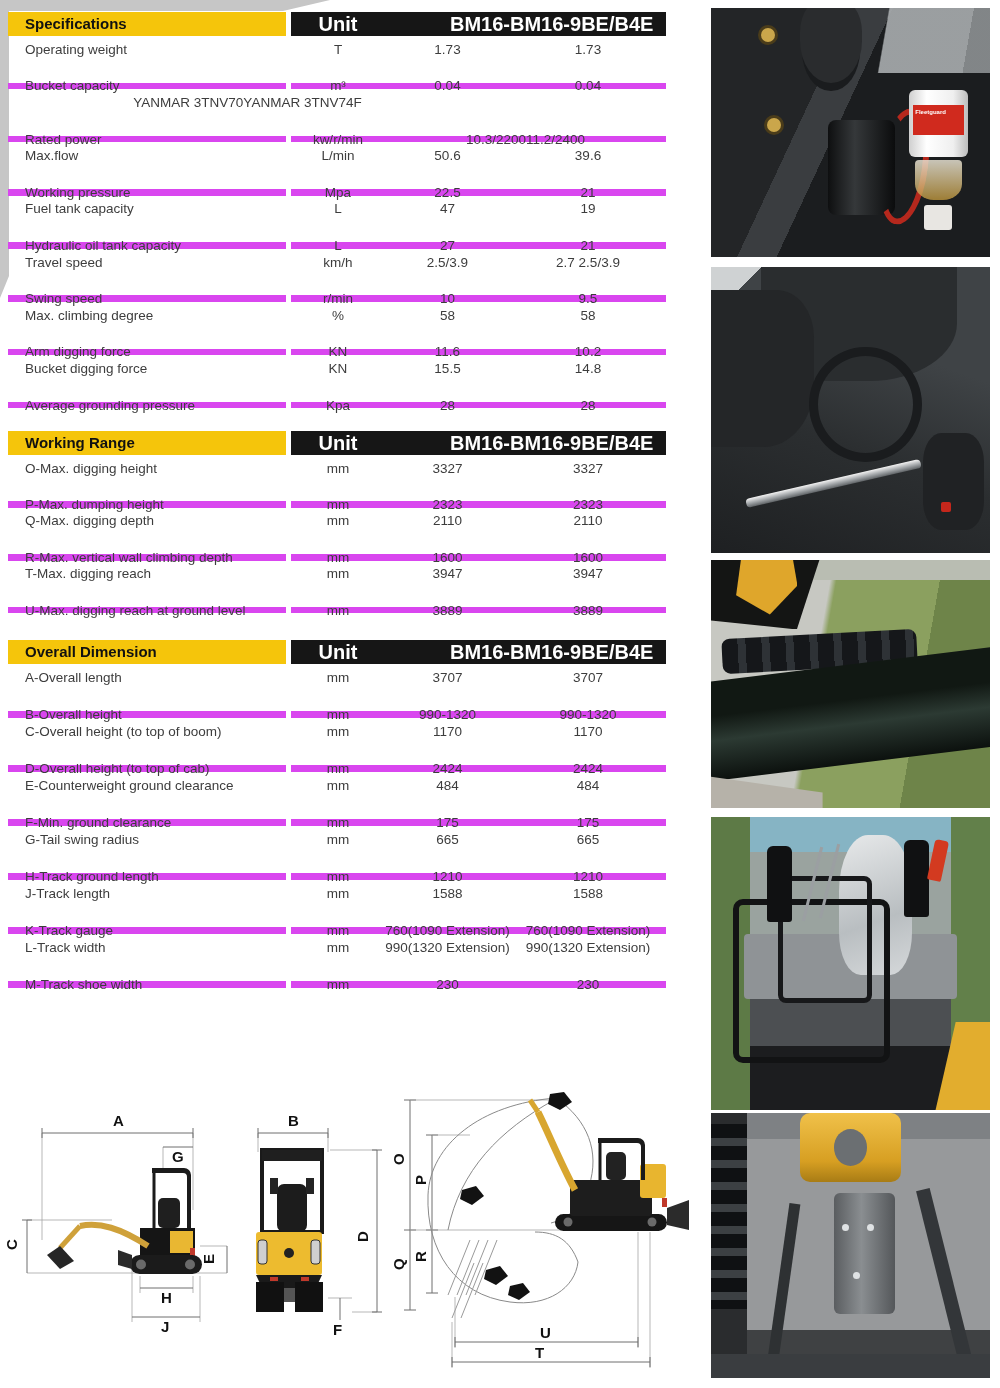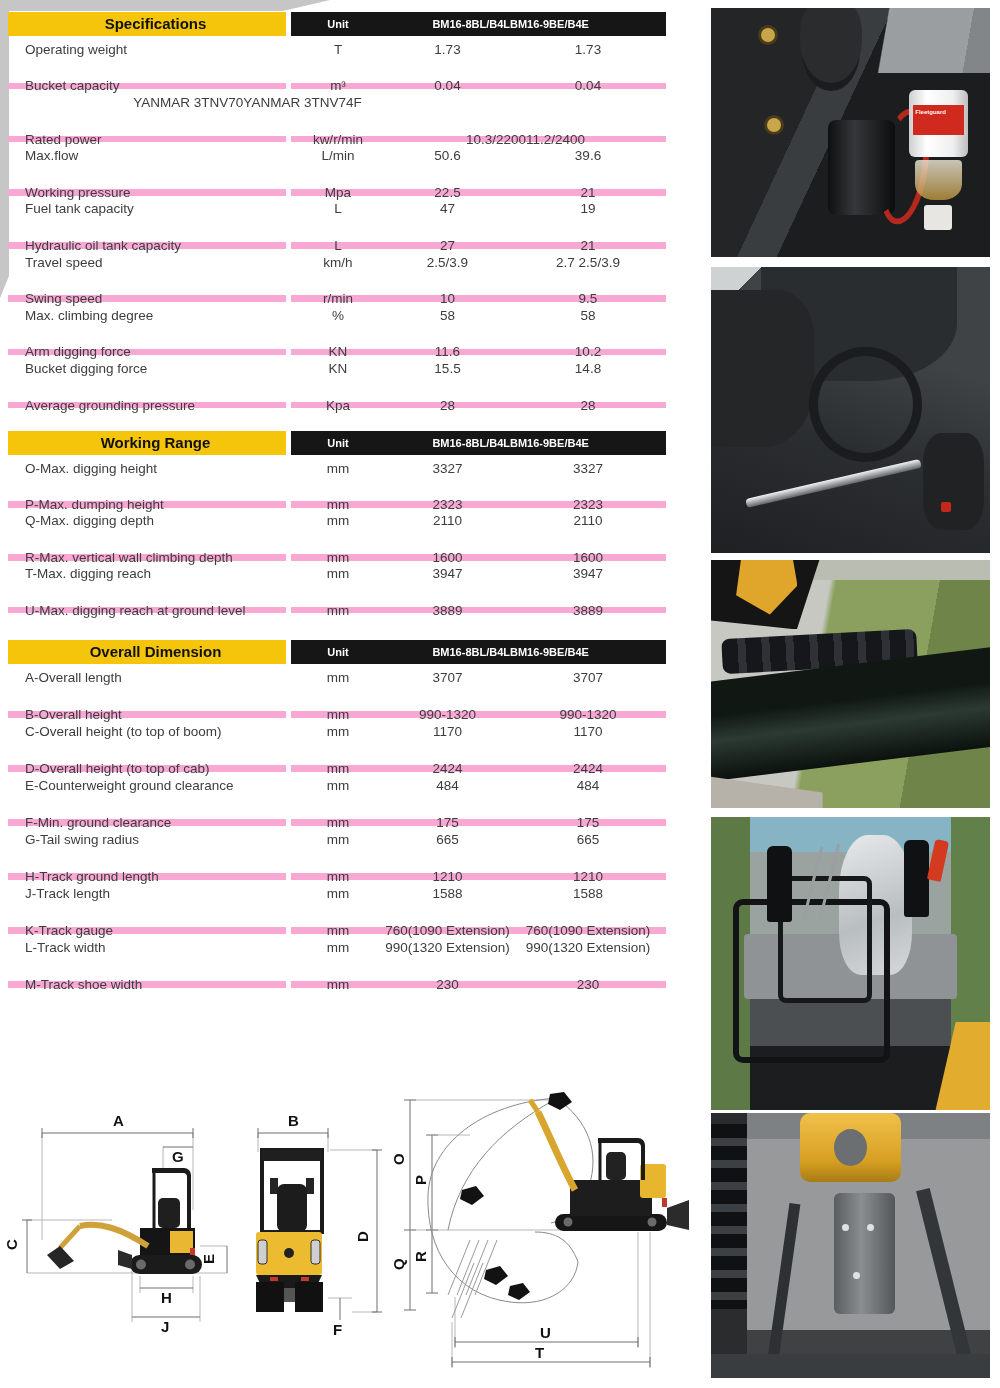--- a/index.html
+++ b/index.html
@@ -8,33 +8,33 @@
 
   
   .corner-decoration{position:absolute;left:0;top:0;width:340px;height:305px;
         background:#c6c6c6;
         clip-path:polygon(0 0,330px 0,283px 11px,9px 11px,9px 276px,0 298px);}
 
   
   .spec-table{position:absolute;left:8px;width:658px;}
   .t-header{display:flex;height:24px;}
   .t-title{width:278px;background:#f5c50b;color:#111;font-weight:bold;font-size:15px;
-           line-height:24px;padding-left:17px;box-sizing:border-box;text-align:center;}
+           line-height:24px;padding-left:17px;box-sizing:border-box;}
   .t-cols{margin-left:5px;width:375px;background:#161616;color:#fff;font-weight:bold;
-          font-size:11px;line-height:24px;display:flex;}
+          font-size:20px;line-height:24px;display:flex;}
   .col-unit{width:94px;text-align:center;}
   .col-m1{width:125px;text-align:right;}
   .col-m2{flex:1;text-align:left;}
 
   .t-row{display:flex;height:var(--rh);}
   .t-row .cell-label{width:278px;box-sizing:border-box;padding-left:17px;
         font-size:13.5px;color:#3d3d3d;display:flex;align-items:center;}
   .row-right{margin-left:5px;width:375px;display:flex;align-items:center;
         font-size:13.5px;color:#3d3d3d;}
-  .t-row.alt .cell-label,.t-row.alt .row-right{background:#f9a8d4;margin-top:20px;}
+  .t-row.alt .cell-label,.t-row.alt .row-right{background:#d946ef;margin-top:20px;}
   .cell-unit{width:94px;text-align:center;}
   .cell-v1{width:125px;text-align:center;}
   .cell-v2{flex:1;text-align:center;}
   .cell-span{flex:1;text-align:center;}
 
   
   .photo{position:absolute;left:711px;width:279px;overflow:hidden;background:#222;}
   .photo>div{position:absolute;}
   .ph-bg{inset:0;}
   .p-engine .ph-bg{background:

